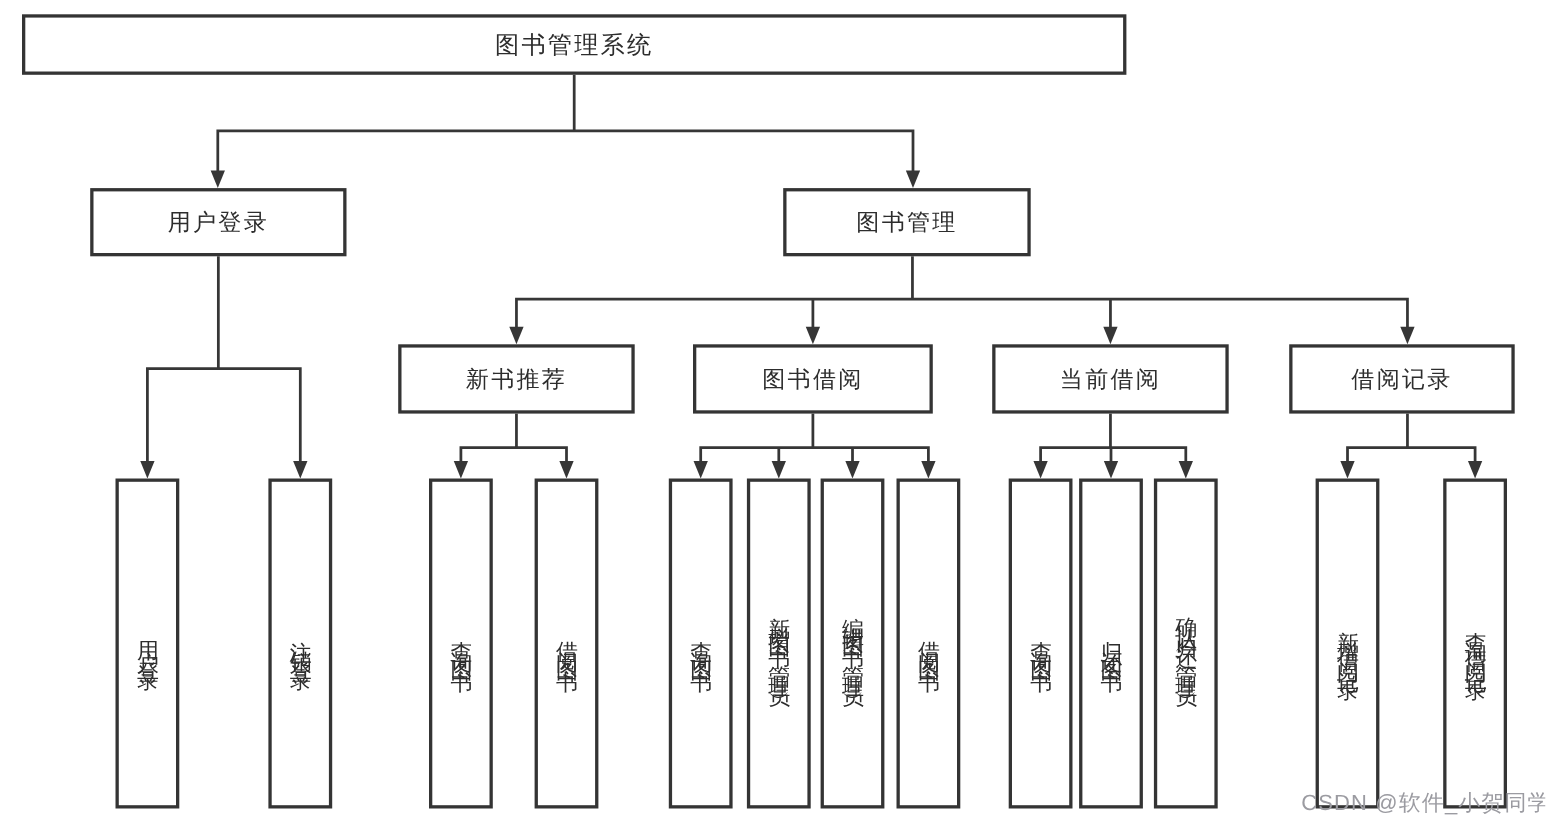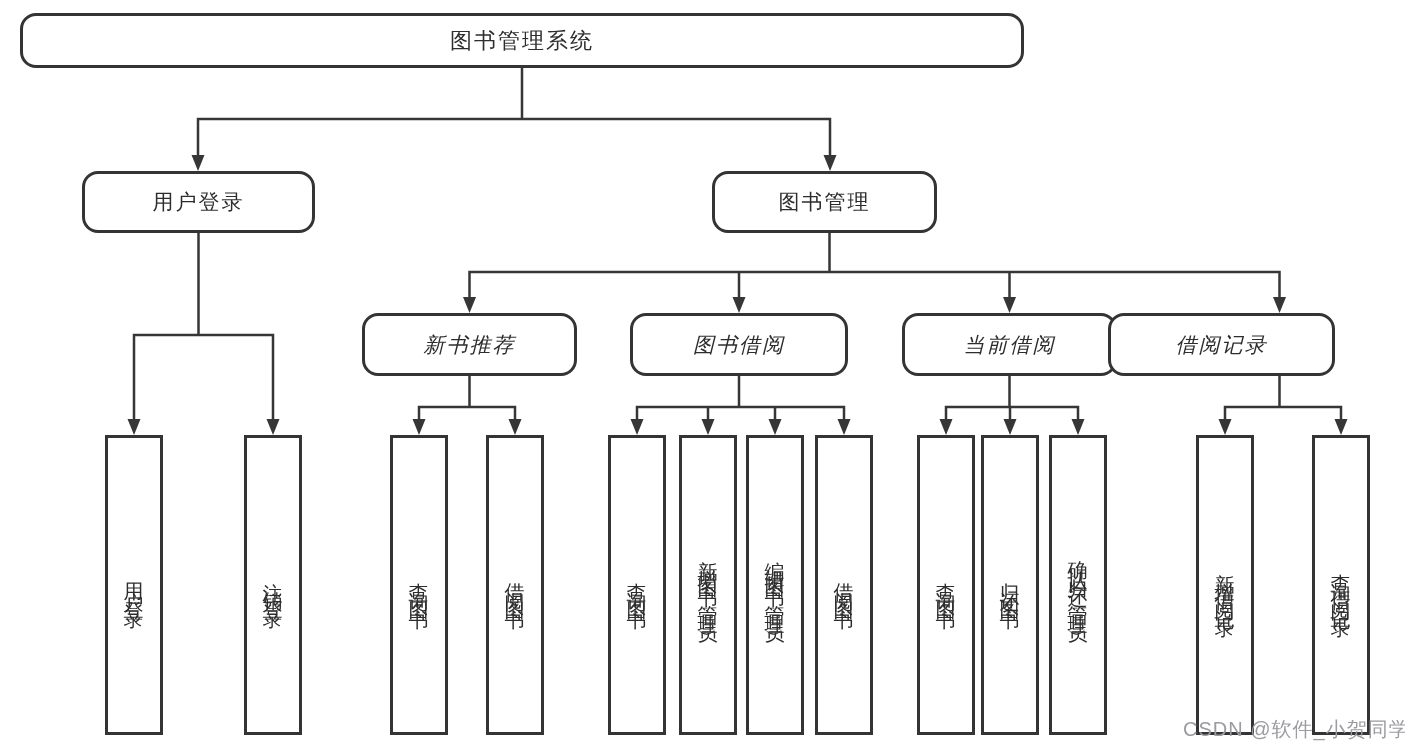--- a/index.html
+++ b/index.html
@@ -29,28 +29,27 @@
     display: flex;
     align-items: center;
     justify-content: center;
     color: #2d2d2d;
     z-index: 1;
   }
   .hbox {
     font-size: 21px;
     letter-spacing: 2px;
     white-space: nowrap;
-    border-radius: 16px;
   }
   .hbox.root {
     left: 20px; top: 13px; width: 1004px; height: 55px;
     font-size: 22px;
   }
   .lvl2 { top: 171px; height: 62px; }
-  .lvl3 { top: 313px; height: 63px; font-style: italic; }
+  .lvl3 { top: 313px; height: 63px; }
   .vbox {
     top: 435px;
     width: 58px;
     height: 300px;
   }
   .vtext {
     writing-mode: vertical-rl;
     text-orientation: mixed;
     font-size: 20px;
     letter-spacing: 9px;
@@ -127,21 +126,21 @@
 
   <div class="hbox lvl3" style="left:362px;width:215px">
     <span>新书推荐</span>
   </div>
   <div class="hbox lvl3" style="left:630px;width:218px">
     <span>图书借阅</span>
   </div>
   <div class="hbox lvl3" style="left:902px;width:215px">
     <span>当前借阅</span>
   </div>
-  <div class="hbox lvl3" style="left:1108px;width:227px">
+  <div class="hbox lvl3" style="left:1172px;width:205px">
     <span>借阅记录</span>
   </div>
 
   <div class="vbox" style="left:105px">
     <span class="vtext">用户登录</span>
   </div>
   <div class="vbox" style="left:244px">
     <span class="vtext">注销登录</span>
   </div>
 

